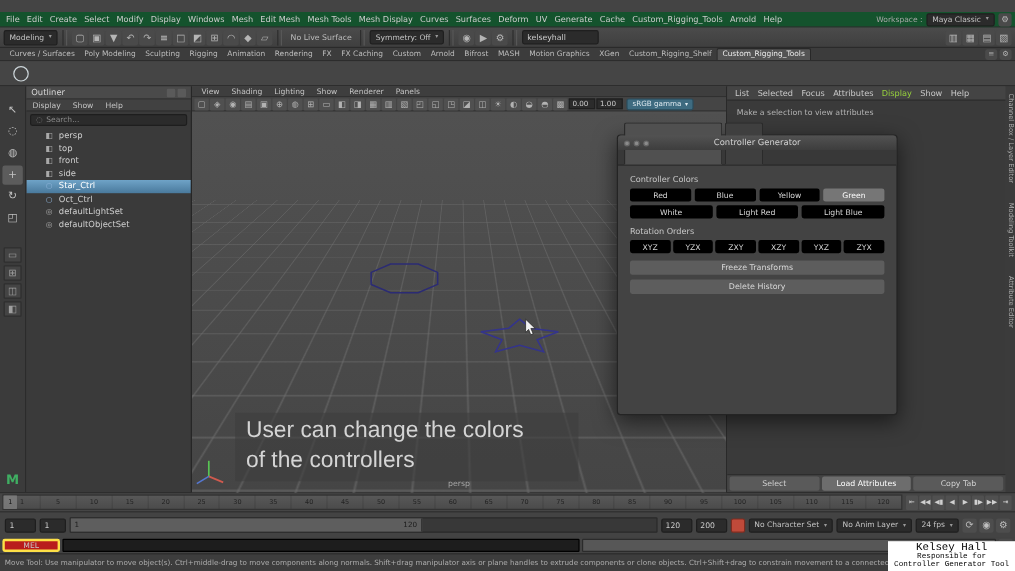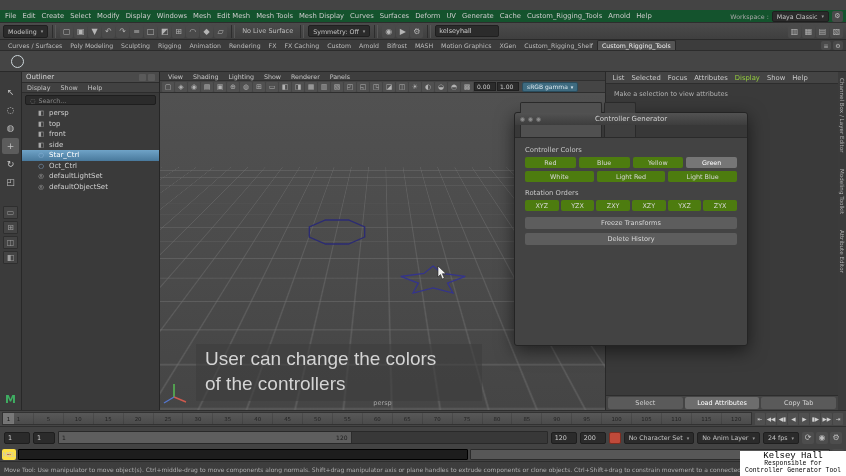--- a/index.html
+++ b/index.html
@@ -98,21 +98,21 @@
 .cg-dots{position:absolute;left:5px;display:flex;gap:3px}
 .cg-dot{width:5px;height:5px;border-radius:50%;background:#8b8b8b;border:1px solid #666}
 .cg-tabs{height:13px;background:#383838;display:flex;align-items:flex-end;gap:2px;padding:0 5px;border-bottom:1px solid #2a2a2a}
 .cg-tab{font-size:6.8px;color:#b5b5b5;background:#3f3f3f;border:1px solid #2a2a2a;border-bottom:none;border-radius:2px 2px 0 0;padding:13px 8px}
 .cg-tab.active{background:#505050;color:#e5e5e5}
 .cg-body{padding:5px 10px}
 .cg-label{font-size:6.8px;color:#c7c7c7;margin:3px 0}
 .cg-grid4{display:grid;grid-template-columns:repeat(4,1fr);gap:3px}
 .cg-grid3{display:grid;grid-template-columns:repeat(3,1fr);gap:3px;margin-top:3px}
 .cg-grid6{display:grid;grid-template-columns:repeat(6,1fr);gap:2px}
-.cg-btn{height:11px;background:#4d7c0f;border-radius:2px;display:flex;align-items:center;justify-content:center;font-size:6.4px;color:#d8d8d8;white-space:nowrap}
+.cg-btn{height:11px;background:#000000;border-radius:2px;display:flex;align-items:center;justify-content:center;font-size:6.4px;color:#d8d8d8;white-space:nowrap}
 .cg-btn.active{background:#767676;color:#fff}
 .cg-wide{height:12px;background:#5d5d5d;border-radius:2px;display:flex;align-items:center;justify-content:center;font-size:6.6px;color:#d8d8d8;margin-top:6px}
 .cg-rot{margin-top:7px}
 
 
 .timeline{position:absolute;top:410px;left:0;right:0;height:16px;background:#454545;display:flex;align-items:center;border-top:1px solid #2d2d2d}
 .tl-track{flex:1;position:relative;height:13px;margin-left:2px;background:linear-gradient(#585858,#4b4b4b);border:1px solid #323232}
 .tl-ticks{position:absolute;inset:0;display:flex}
 .tick{flex:1;display:flex;align-items:center;justify-content:center;font-size:5.4px;color:#232323;border-left:1px solid rgba(0,0,0,.12)}
 .tl-marker{position:absolute;left:0;top:0;bottom:0;width:11px;background:rgba(150,150,150,.55);border:1px solid #787878;display:flex;align-items:center;justify-content:center;font-size:5.4px;color:#111}
@@ -122,21 +122,21 @@
 
 .rangerow{position:absolute;top:426px;left:0;right:0;height:22px;background:#434343;display:flex;align-items:center;gap:3px;padding:0 4px;border-top:1px solid #2f2f2f}
 .rs-field{width:26px;height:12px;background:#2b2b2b;border:1px solid #1e1e1e;border-radius:2px;font-size:6.4px;color:#ccc;display:flex;align-items:center;padding-left:3px}
 .rs-track{flex:1;height:13px;background:#383838;border:1px solid #292929;position:relative;border-radius:1px}
 .rs-bar{position:absolute;left:0;top:0;bottom:0;width:60%;background:#5e5e5e;display:flex;justify-content:space-between;align-items:center;font-size:6px;color:#1b1b1b;padding:0 3px;border-right:1px solid #2c2c2c}
 .rs-key{width:12px;height:12px;background:#c04a3a;border:1px solid #7e2c20;border-radius:2px}
 .rs-ico{width:12px;height:12px;display:flex;align-items:center;justify-content:center;font-size:8px;color:#bdbdbd;background:#4d4d4d;border-radius:2px}
 
 
 .cmdrow{position:absolute;top:448px;left:0;right:0;height:13px;background:#434343;display:flex;align-items:center;gap:2px;padding:0 2px}
-.mel{width:14px;height:11px;background:#b91c1c;border:5px solid #fde047;font-size:6.4px;color:#c7c7c7;display:flex;align-items:center;justify-content:center;border-radius:2px}
+.mel{width:48px;height:11px;background:#b91c1c;border:2px solid #fde047;font-size:6.4px;color:#c7c7c7;display:flex;align-items:center;justify-content:center;border-radius:2px}
 .cmd-input{flex:1.25;height:11px;background:#1d1d1d;border:1px solid #000;border-radius:1px}
 .cmd-result{flex:1;height:11px;background:#575757;border:1px solid #2b2b2b;border-radius:1px}
 
 
 .helpline{position:absolute;top:461px;left:0;right:0;height:15px;background:#3d3d3d;border-top:1px solid #2c2c2c;display:flex;align-items:center;font-size:6px;color:#adadad;padding:0 4px;white-space:nowrap;overflow:hidden}
 
 
 .credit{position:absolute;right:0;bottom:0;width:106px;height:25px;background:#fff;color:#000;z-index:9;display:flex;flex-direction:column;align-items:center;justify-content:center;font-family:Liberation Mono, monospace;line-height:1.08;text-align:center}
 .credit-name{font-size:9px}
 .credit-sub{font-size:6.4px}

